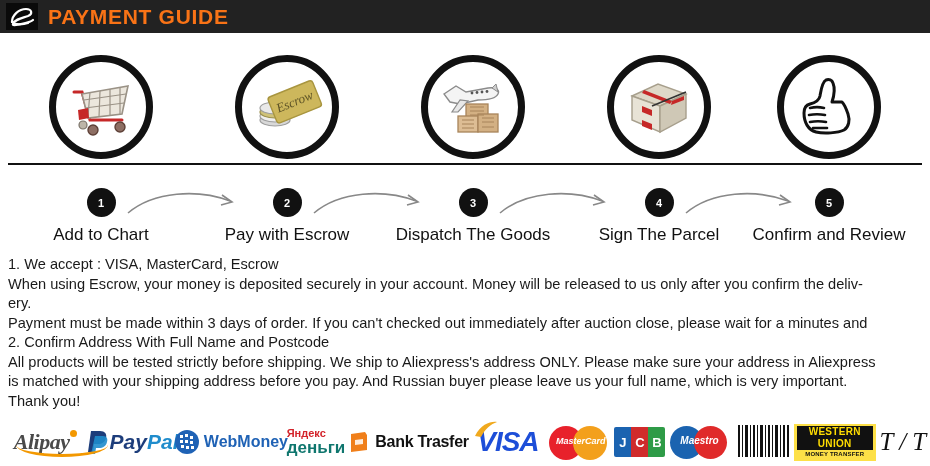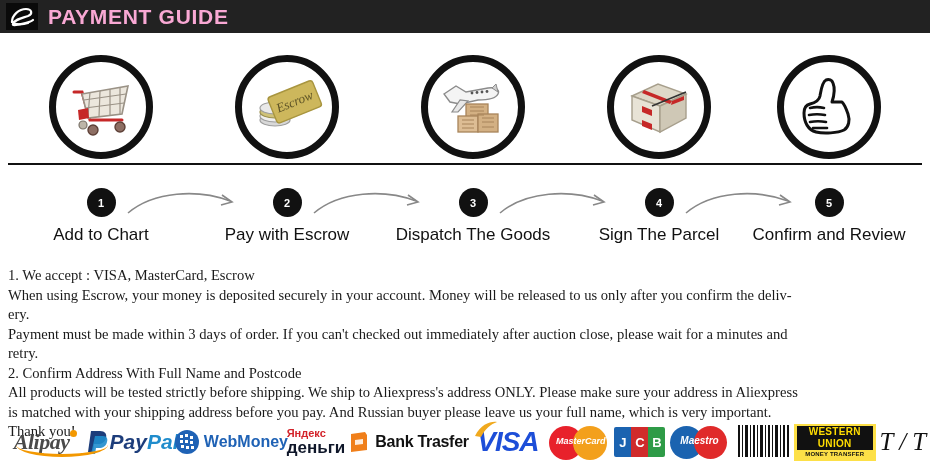--- a/index.html
+++ b/index.html
@@ -40,21 +40,21 @@
     display: flex;
     align-items: center;
     justify-content: center;
     background: #0a0a0a;
     margin-right: 10px;
   }
   .header-title {
     font-size: 21px;
     font-weight: bold;
     letter-spacing: 0.7px;
-    color: #f9a8d4;
+    color: #f97316;
     font-family: "Liberation Sans", sans-serif;
   }
 
   
   .steps {
     position: absolute;
     left: 0; top: 33px;
     width: 930px;
     height: 222px;
   }
@@ -125,26 +125,26 @@
     top: 150px;
     width: 120px;
     height: 38px;
     z-index: 1;
   }
 
   
   .body-text {
     position: absolute;
     left: 8px;
-    top: 266px;
+    top: 255px;
     width: 914px;
     font-size: 14.6px;
     line-height: 19.5px;
     color: #1a1a1a;
-    font-family: Liberation Serif, serif;
+    font-family: Liberation Sans, sans-serif;
   }
   .body-text p { margin: 0; }
 
   
   .logos {
     position: absolute;
     left: 0;
     top: 418px;
     width: 930px;
     height: 48px;
@@ -184,21 +184,21 @@
 
   
   .qiwi { display: flex; align-items: center; gap: 2px; }
   .qiwi .qiwi-text { font-size: 19px; font-weight: bold; color: #f07f1a;
                      font-family: "Liberation Sans", sans-serif; font-style: italic; }
 
   
   .yandex { display: flex; flex-direction: column; align-items: flex-start; line-height: 1; }
   .yandex .ya-top { font-size: 11px; font-weight: bold; color: #d3232a;
                     font-family: "Liberation Sans", sans-serif; }
-  .yandex .ya-bot { font-size: 17px; font-weight: bold; color: #0f172a;
+  .yandex .ya-bot { font-size: 17px; font-weight: bold; color: #0f766e;
                     font-family: "Liberation Sans", sans-serif; }
 
   
   .banktrasfer { font-size: 16px; font-weight: bold; color: #111111;
                  font-family: "Liberation Sans", sans-serif; letter-spacing: -0.3px; }
 
   
   .visa { position: relative; }
   .visa .visa-text { font-size: 28px; font-weight: bold; font-style: italic; color: #1d4ed8;
                      font-family: "Liberation Sans", sans-serif; letter-spacing: -1px; }
@@ -368,21 +368,20 @@
       <div class="step-badge">5</div>
       <div class="step-label">Confirm and Review</div>
     </div>
   </div>
 
   <div class="body-text">
     <p>1. We accept : VISA, MasterCard, Escrow</p>
     <p>When using Escrow, your money is deposited securely in  your account. Money will be released to us only after you confirm the deliv-</p>
     <p>ery.</p>
     <p>Payment must be made within 3 days of order. If you can't checked out immediately after auction close, please wait for a minutes and</p>
-    <p>retry.</p>
     <p>2. Confirm Address With Full Name and Postcode</p>
     <p>All products will be tested strictly before shipping. We ship to Aliexpress's address ONLY. Please make sure your address in Aliexpress</p>
     <p>is matched with your shipping address before you pay. And Russian buyer please leave us your full name, which is very important.</p>
     <p>Thank you!</p>
   </div>
 
   <div class="logos">
 
     <div class="logo-cell" style="width:92px;">
       <div class="alipay">

